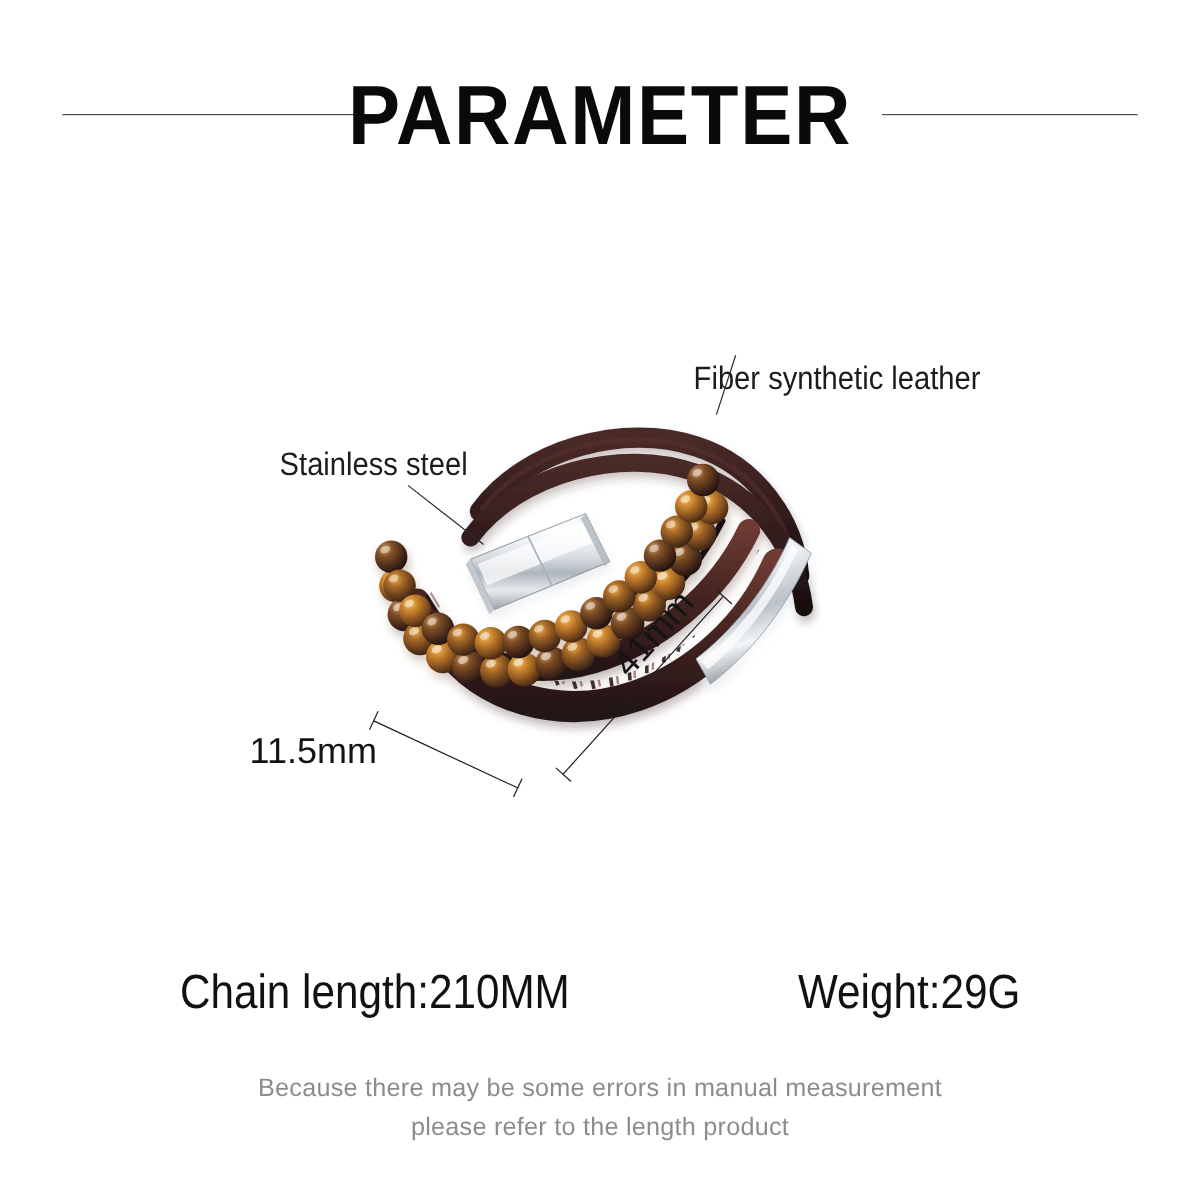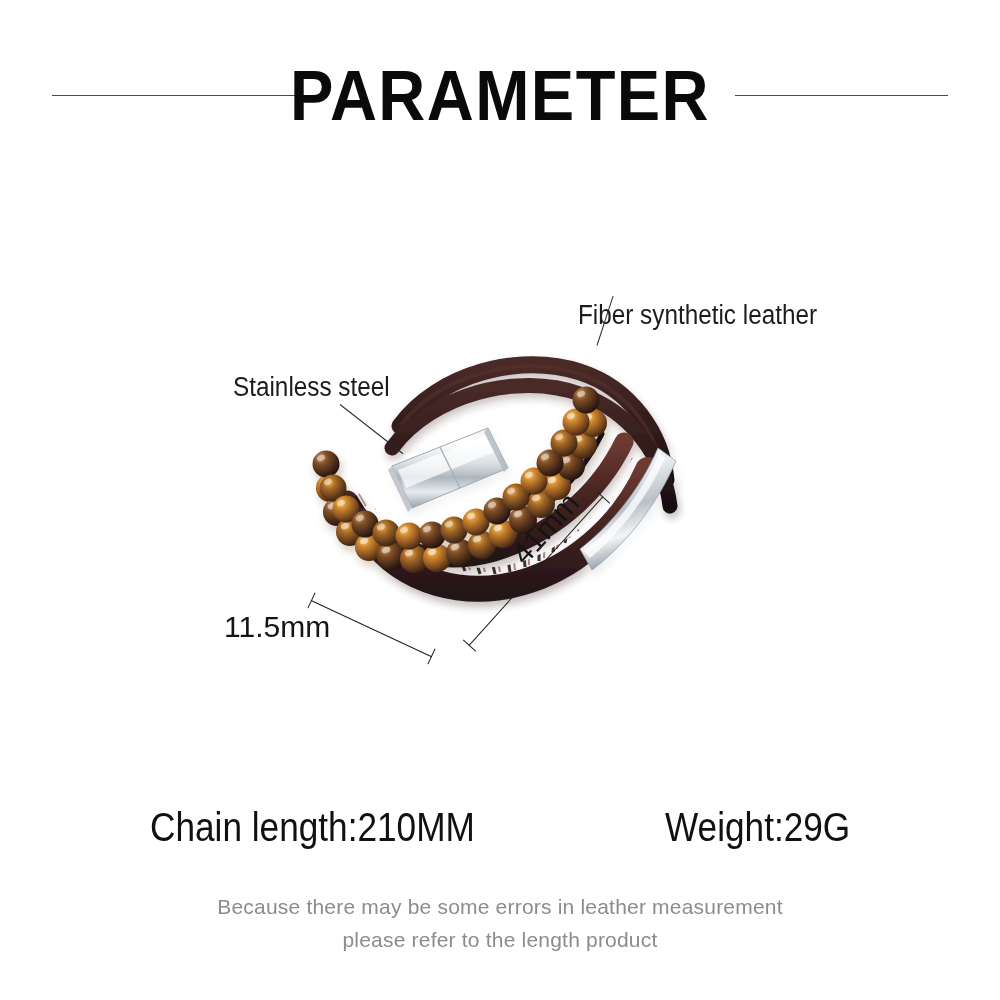--- a/index.html
+++ b/index.html
@@ -36,21 +36,21 @@
   .leader{position:absolute;background:#2a2a2a;height:1px;transform-origin:left center;}
 
   
   .dimline{position:absolute;background:#1e1e1e;height:1.3px;transform-origin:left center;}
   .tick{position:absolute;background:#1e1e1e;width:1.3px;height:17px;transform-origin:center center;}
   .dimtext{
     position:absolute;color:#141414;
     font-family:"Liberation Sans",sans-serif;
     font-size:30px;white-space:nowrap;
   }
-  .dim-115{left:224px;top:610px;}
+  .dim-115{left:208px;top:610px;}
   .dim-41{left:505px;top:548px;transform:rotate(-48deg);transform-origin:left top;}
 
   
   .spec{
     position:absolute;top:805px;color:#111;
     font-family:"Liberation Sans",sans-serif;
     font-size:40px;white-space:nowrap;
     transform:scaleX(0.88);transform-origin:left top;
   }
   .spec-chain{left:150px;}
@@ -345,16 +345,16 @@
   <div class="dimtext dim-115">11.5mm</div>
 
   <div class="dimline" style="left:469px;top:645px;width:200px;transform:rotate(-48deg);"></div>
   <div class="tick" style="left:469px;top:637px;transform:rotate(-48deg);"></div>
   <div class="tick" style="left:603px;top:489px;transform:rotate(-48deg);"></div>
   <div class="dimtext dim-41">41mm</div>
 
   <div class="spec spec-chain">Chain length:210MM</div>
   <div class="spec spec-weight">Weight:29G</div>
 
-  <div class="note note1">Because there may be some errors in leather measurement</div>
+  <div class="note note1">Because there may be some errors in manual measurement</div>
   <div class="note note2">please refer to the length product</div>
 
 </div>
 
 </body></html>

